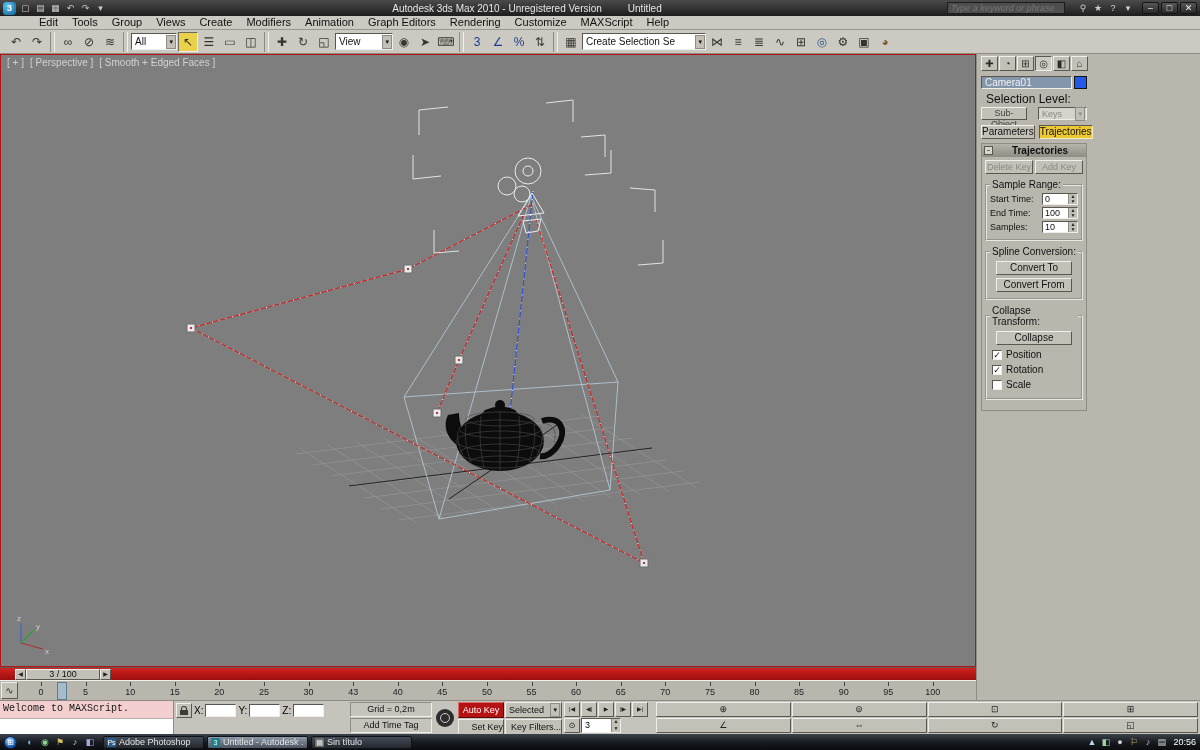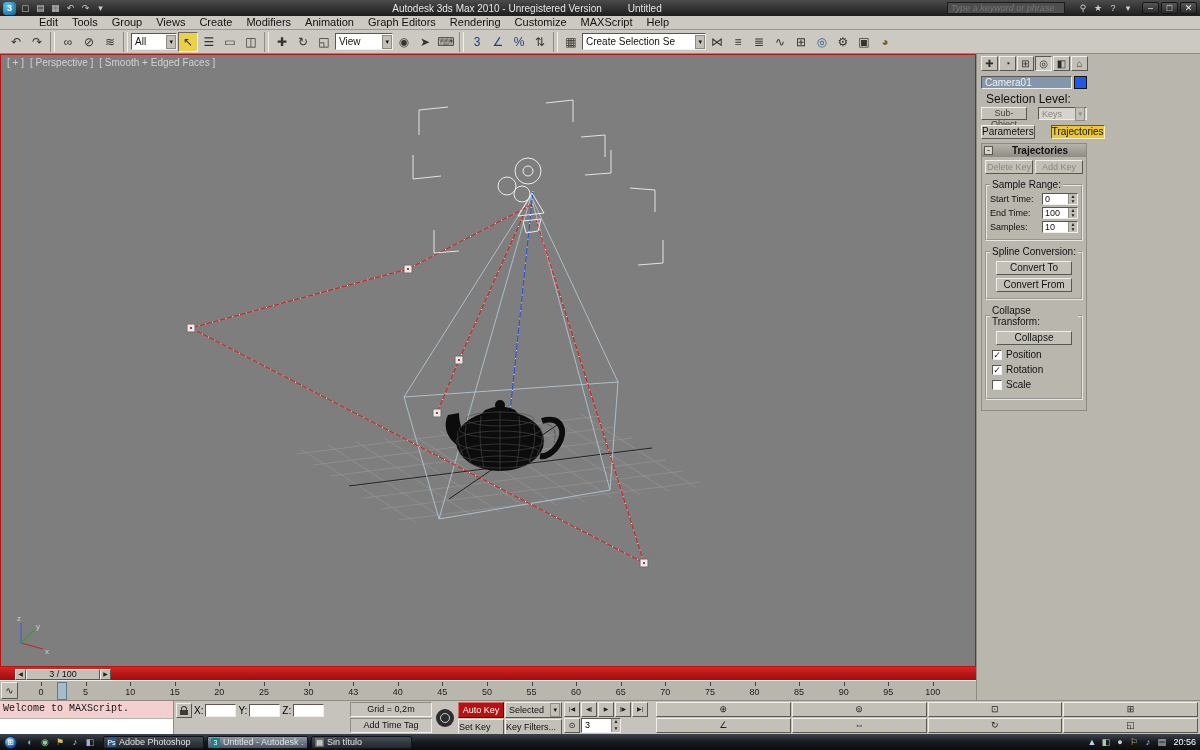--- a/index.html
+++ b/index.html
@@ -68,21 +68,21 @@
   .xyzcol{width:156px;display:flex;align-items:flex-start;gap:2px;padding-top:3px;}
   .xyzlab{line-height:13px;}
   .xyzfield{width:31px;height:13px;background:#fff;border:1px solid;border-color:#59574f #efeeea #efeeea #59574f;}
   .gridcol{width:82px;display:flex;flex-direction:column;gap:1px;padding:1px 0;}
   .etched{height:15px;border:1px solid;border-color:#8e8b83 #f0efe9 #f0efe9 #8e8b83;text-align:center;line-height:13px;white-space:nowrap;overflow:hidden;font-size:9px;color:#111;}
   .circlecol{width:26px;display:flex;align-items:center;justify-content:center;}
   .circbtn{width:18px;height:18px;border-radius:50%;background:#2c2c2c;position:relative;}
   .circbtn::after{content:"";position:absolute;left:4px;top:4px;width:8px;height:8px;border:1.5px solid #cfcfcf;border-radius:50%;}
   .keycol{width:106px;display:grid;grid-template-columns:46px 57px;grid-auto-rows:16px;gap:1px;padding-top:1px;}
   .autokey{background:#b51313;color:#fff;border:1px solid;border-color:#d86a6a #5c0808 #5c0808 #d86a6a;text-align:center;line-height:14px;font-size:9px;}
-  .kbtn{background:#c3c0b8;border:1px solid;border-color:#efeeea #59574f #59574f #efeeea;text-align:left;line-height:14px;font-size:9px;color:#111;white-space:nowrap;overflow:hidden;}
+  .kbtn{background:#c3c0b8;border:1px solid;border-color:#efeeea #59574f #59574f #efeeea;text-align:right;line-height:14px;font-size:9px;color:#111;white-space:nowrap;overflow:hidden;}
   .kdd{display:flex;justify-content:space-between;align-items:center;padding:0 1px 0 3px;}
   .transportcol{width:90px;display:flex;flex-direction:column;gap:1px;padding-top:1px;}
   .transport-row{display:flex;gap:1px;}
   .li-trans{width:16px;height:15px;background:#c3c0b8;border:1px solid;border-color:#efeeea #59574f #59574f #efeeea;font-size:6px;text-align:center;line-height:13px;color:#222;}
   .keymode{width:16px;height:15px;background:#c3c0b8;border:1px solid;border-color:#efeeea #59574f #59574f #efeeea;font-size:8px;text-align:center;line-height:13px;}
   .framefield{width:40px;height:15px;background:#fff;border:1px solid;border-color:#59574f #efeeea #efeeea #59574f;display:flex;}
   .framefield b{flex:1;font-weight:normal;font-size:9px;padding-left:3px;line-height:13px;}
   .spbtns{width:9px;display:flex;flex-direction:column;border-left:1px solid #8e8b83;}
   .spbtns span{flex:1;background:#c3c0b8;font-size:5px;line-height:5px;text-align:center;color:#222;}
   .navcol{flex:1;display:grid;grid-template-columns:repeat(4,1fr);grid-auto-rows:15px;gap:1px;padding:1px 2px;}
@@ -108,21 +108,21 @@
   .li-ptab{width:17px;height:15px;text-align:center;line-height:14px;background:#c3c0b8;border:1px solid;border-color:#efeeea #59574f #59574f #efeeea;font-size:10px;color:#2e2c28;}
   .li-ptab.active{border-color:#59574f #efeeea #efeeea #59574f;background:#cdcac2;}
   .panel-col{width:106px;margin-left:4px;}
   .name-row{display:flex;gap:2px;margin:2px 0 3px;}
   .namefield{flex:1;height:13px;background:#8496ac;color:#f2f2f2;border:1px solid;border-color:#59574f #efeeea #efeeea #59574f;padding:0 3px;line-height:12px;font-size:10px;}
   .colorswatch{width:13px;height:13px;background:#2458e8;border:1px solid #15150f;}
   .plabel{margin:2px 5px 1px;font-size:12px;}
   .subrow{display:flex;gap:11px;}
   .subbtn{width:46px;height:13px;background:#c3c0b8;border:1px solid;border-color:#efeeea #59574f #59574f #efeeea;text-align:center;line-height:11px;font-size:9px;color:#44423c;}
   .subdd{flex:1;height:13px;background:#d6d3cc;border:1px solid;border-color:#59574f #efeeea #efeeea #59574f;display:flex;justify-content:space-between;align-items:center;padding:0 1px 0 3px;color:#8a8880;font-size:9px;}
-  .pt-row{display:flex;gap:16px;margin:5px 0 4px;}
+  .pt-row{display:flex;gap:4px;margin:5px 0 4px;}
   .pbtn{flex:1;height:14px;background:#c3c0b8;border:1px solid;border-color:#efeeea #59574f #59574f #efeeea;text-align:center;line-height:12px;font-size:10px;}
   .pbtn.on{background:#ecc832;border-color:#59574f #f6ecc2 #f6ecc2 #59574f;}
   .rollout{margin-top:3px;border:1px solid #8e8b83;}
   .rhead{height:13px;background:linear-gradient(#b7b4ac,#8f8c84);display:flex;align-items:center;gap:3px;padding:0 2px;font-weight:bold;font-size:10px;}
   .rminus{width:9px;height:9px;background:#d8d5cd;border:1px solid #59574f;line-height:6px;text-align:center;font-size:9px;font-weight:normal;}
   .rhead span:last-child{flex:1;text-align:center;}
   .rbody{padding:3px 3px 5px;}
   .dkrow{display:flex;gap:2px;margin-bottom:5px;}
   .dkbtn{flex:1;height:14px;background:#c3c0b8;border:1px solid;border-color:#efeeea #59574f #59574f #efeeea;text-align:center;line-height:12px;font-size:9px;color:#8a8880;}
   .pgroup{border:2px groove #e9e7e1;margin-bottom:5px;padding:1px 3px 4px;}

